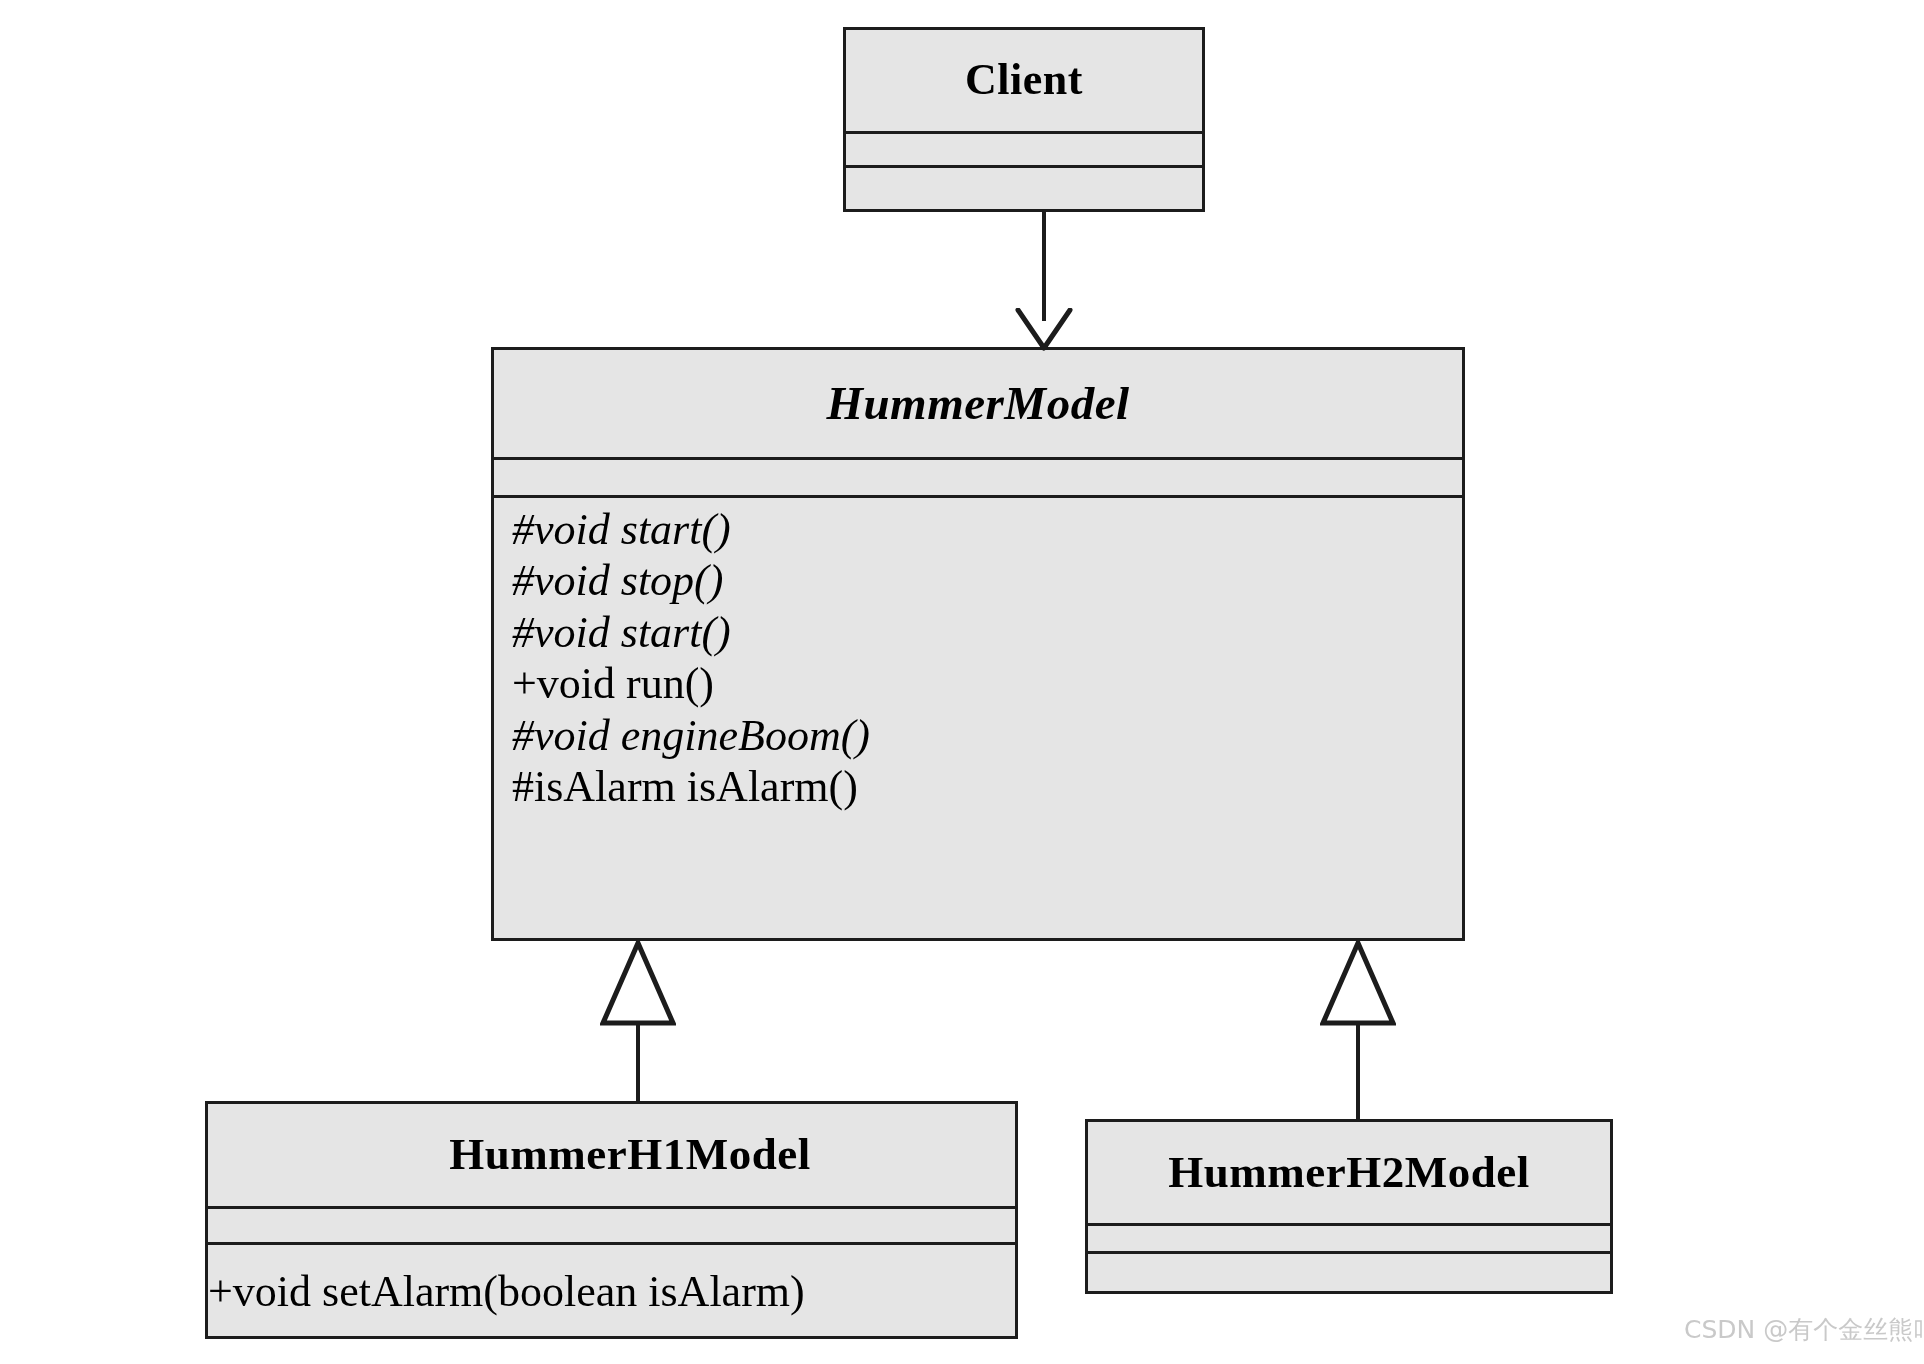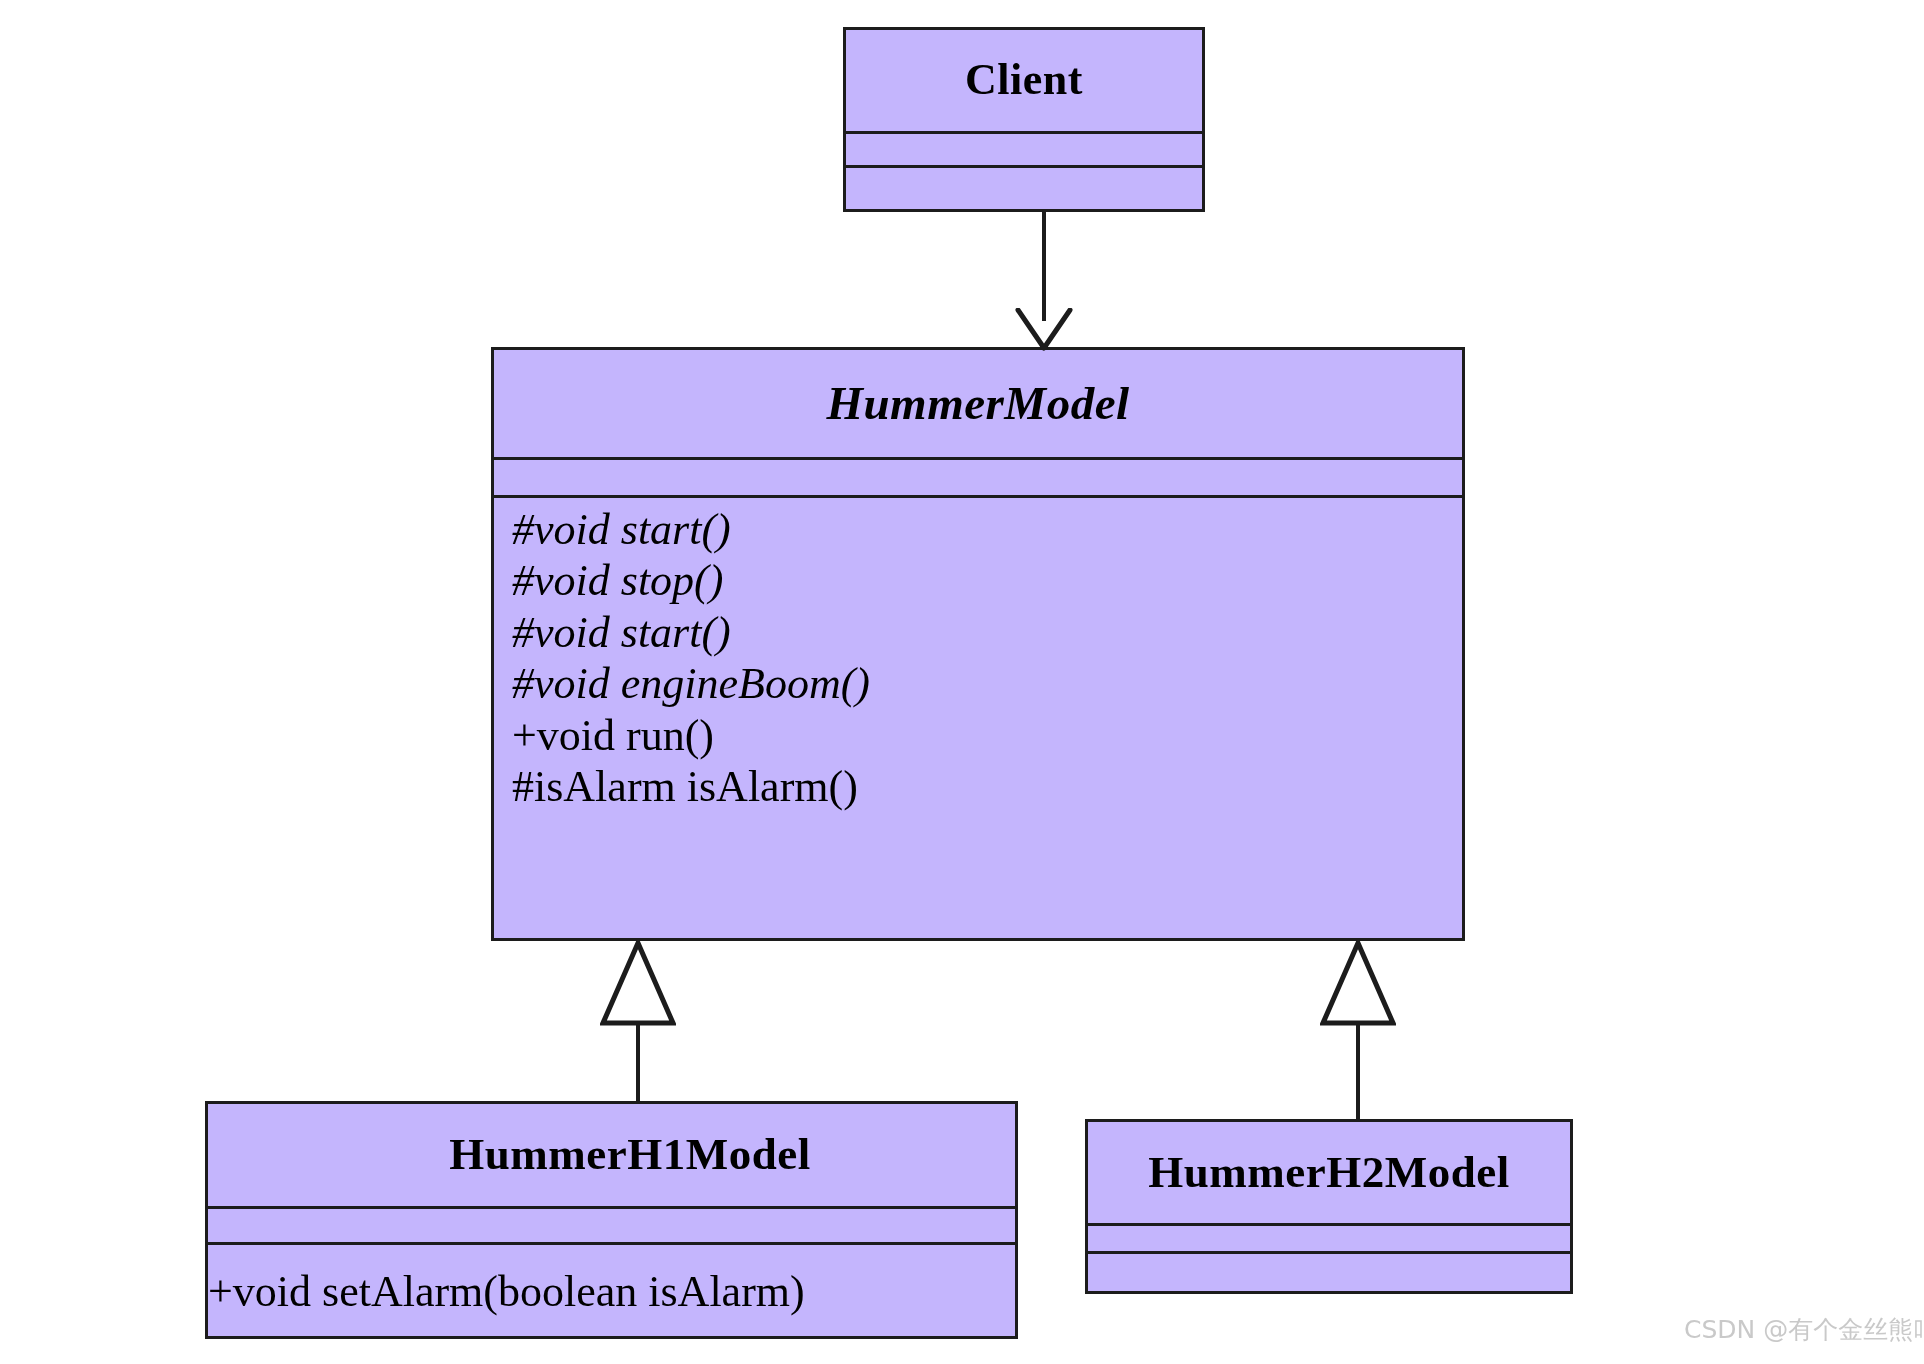--- a/index.html
+++ b/index.html
@@ -13,21 +13,21 @@
     height: 1364px;
     background: #ffffff;
     overflow: hidden;
     font-family: "Liberation Serif", "DejaVu Serif", serif;
   }
 
   .uml-class {
     position: absolute;
     box-sizing: border-box;
     border: 3px solid #1c1c1c;
-    background: #c4b5fd;
+    background: #e5e5e5;
   }
   .compartment {
     box-sizing: border-box;
     display: flex;
     flex-direction: column;
     justify-content: center;
     overflow: hidden;
   }
   .compartment + .compartment {
     border-top: 3px solid #1c1c1c;
@@ -73,21 +73,21 @@
 
   
   #class-h1 { left: 205px; top: 1101px; width: 813px; height: 238px; }
   #class-h1 .c-title { height: 102px; padding-left: 37px; }
   #class-h1 .c-attrs { height: 36px; }
   #class-h1 .c-ops   { height: 97px; }
   #class-h1 .class-title { font-size: 45px; }
   #class-h1 .member { font-size: 44px; }
 
   
-  #class-h2 { left: 1085px; top: 1119px; width: 488px; height: 175px; }
+  #class-h2 { left: 1085px; top: 1119px; width: 528px; height: 175px; }
   #class-h2 .c-title { height: 101px; }
   #class-h2 .c-attrs { height: 28px; }
   #class-h2 .c-ops   { height: 40px; }
   #class-h2 .class-title { font-size: 45px; }
 
   
   .v-line {
     position: absolute;
     width: 4px;
     background: #1c1c1c;
@@ -147,22 +147,22 @@
 
   <div class="uml-class" id="class-hummermodel">
     <div class="compartment c-title">
       <div class="class-title abstract">HummerModel</div>
     </div>
     <div class="compartment c-attrs"></div>
     <div class="compartment c-ops">
       <div class="member abstract">#void start()</div>
       <div class="member abstract">#void stop()</div>
       <div class="member abstract">#void start()</div>
+      <div class="member">+void run()</div>
       <div class="member abstract">#void engineBoom()</div>
-      <div class="member">+void run()</div>
       <div class="member">#isAlarm isAlarm()</div>
     </div>
   </div>
 
   <div class="uml-class" id="class-h1">
     <div class="compartment c-title">
       <div class="class-title">HummerH1Model</div>
     </div>
     <div class="compartment c-attrs"></div>
     <div class="compartment c-ops">

